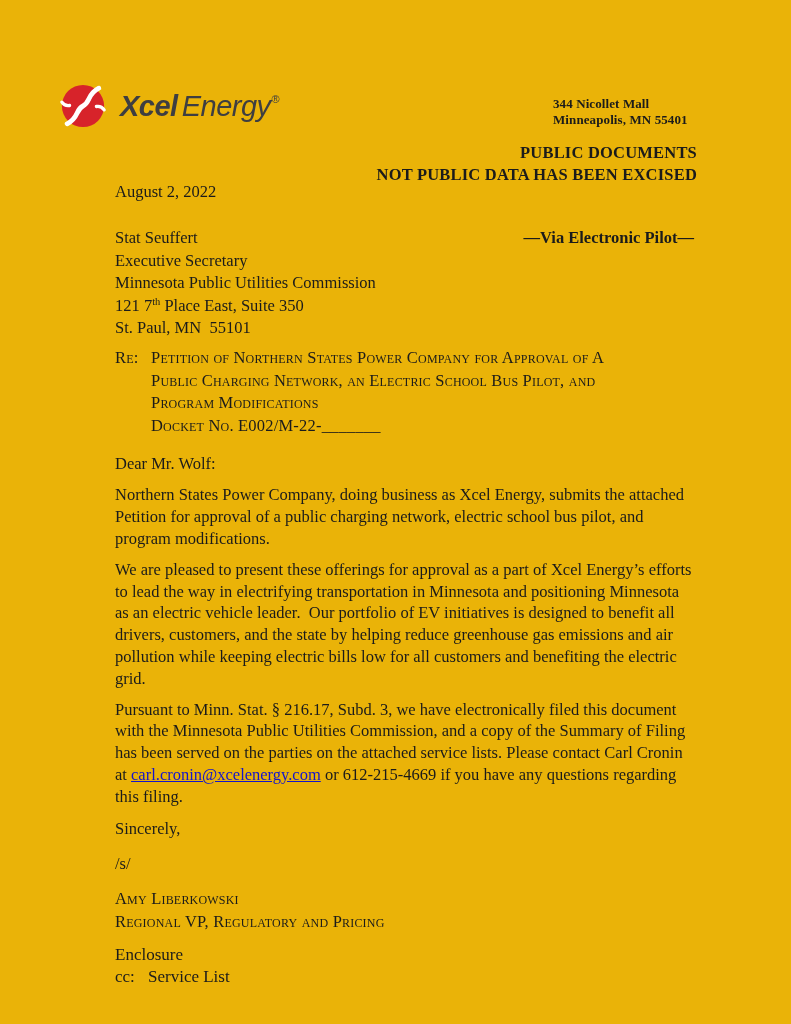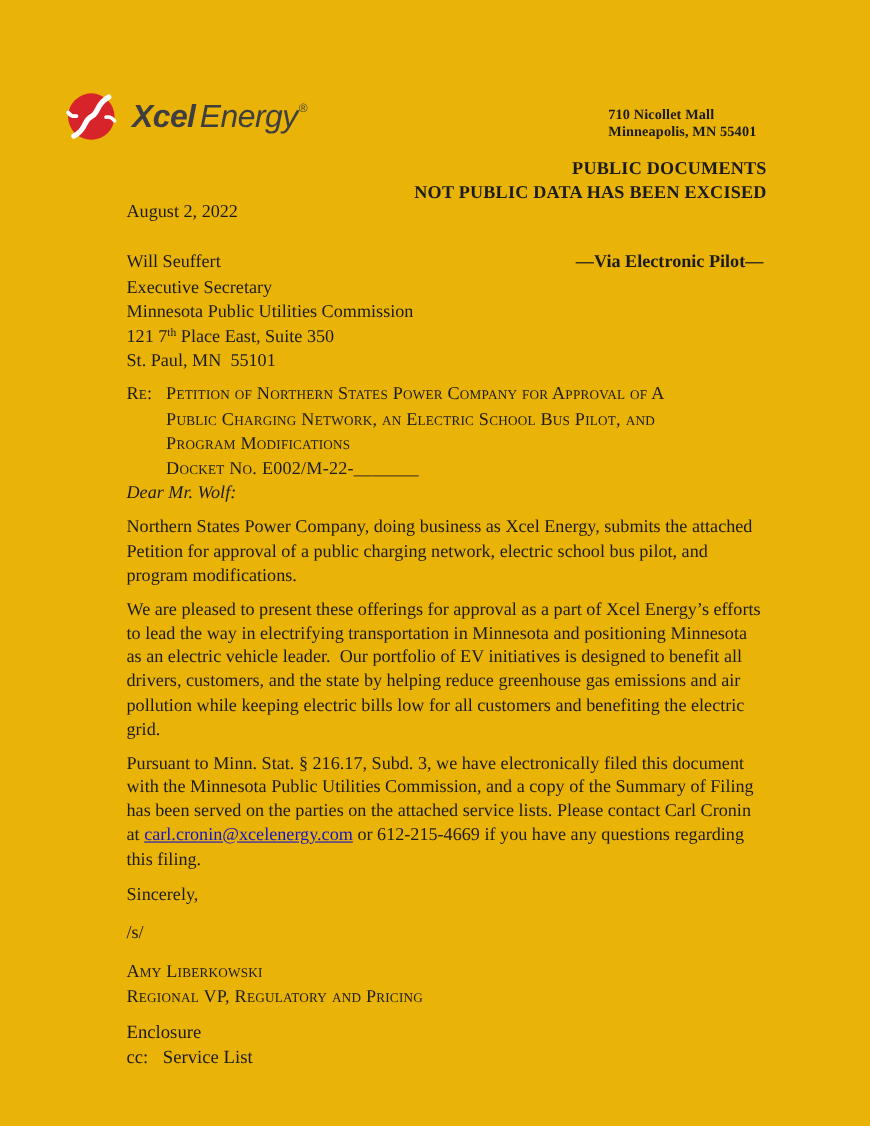--- a/index.html
+++ b/index.html
@@ -44,21 +44,21 @@
   .content {
     position:absolute; left:115px; top:181px; width:579px;
     font-size:16.5px; line-height:22.4px;
   }
   .recipient-wrap { margin-top:24px; position:relative; }
   .via { position:absolute; right:0; top:0; font-weight:bold; white-space:nowrap; }
   .re-row { margin-top:8px; display:flex; line-height:22.4px; }
   .re-label { width:36px; flex:none; }
   .re-body { flex:1; }
   .sc { font-variant:small-caps; letter-spacing:0.2px; }
-  .salutation { margin-top:0;font-style:italic; }
+  .salutation { margin-top:16px; }
   .para { margin-top:9px; line-height:21.8px; }
   a.email {
     color:#1414cc; text-decoration:underline; cursor:pointer;
   }
   .sincerely { margin-top:10px; }
   .sig-s { margin-top:13px; }
   .sig-name-block { margin-top:13px; line-height:22.4px; }
   .footer-block { margin-top:11px; font-size:17px; line-height:21.5px; }
   .cc-label { display:inline-block; width:33px; }
   sup.ord { font-size:10.5px; vertical-align:6px; line-height:0; }
@@ -72,36 +72,36 @@
     <svg class="logo-swirl" viewBox="0 0 100 100" xmlns="http://www.w3.org/2000/svg">
       <circle cx="50" cy="50" r="44" fill="#d7232a"></circle>
       <path d="M83,13 C58,26 66,42 50,50 C34,58 42,74 17,87" fill="none" stroke="#ffffff" stroke-width="10" stroke-linecap="round"></path>
       <path d="M6,42 C10,48 16,50 22,49" fill="none" stroke="#ffffff" stroke-width="7" stroke-linecap="round"></path>
       <path d="M94,58 C90,52 84,50 78,51" fill="none" stroke="#ffffff" stroke-width="7" stroke-linecap="round"></path>
     </svg>
     <div class="logo-text"><span class="b">Xcel</span><span>Energy</span><span class="reg">®</span></div>
   </div>
 
   <div class="hq">
-    <div>710 Nicollet Mall</div>
+    <div>344 Nicollet Mall</div>
     <div>Minneapolis, MN 55401</div>
   </div>
 
   <div class="banner">
     <div>PUBLIC DOCUMENTS</div>
     <div>NOT PUBLIC DATA HAS BEEN EXCISED</div>
   </div>
 
   <div class="content">
 
     <div class="date">August 2, 2022</div>
 
     <div class="recipient-wrap">
       <div class="via">—Via Electronic Pilot—</div>
-      <div>Will Seuffert</div>
+      <div>Stat Seuffert</div>
       <div>Executive Secretary</div>
       <div>Minnesota Public Utilities Commission</div>
       <div><span>121 7</span><sup class="ord">th</sup><span> Place East, Suite 350</span></div>
       <div>St. Paul, MN&nbsp; 55101</div>
     </div>
 
     <div class="re-row">
       <div class="re-label sc">Re:</div>
       <div class="re-body sc">
         <div>Petition of Northern States Power Company for Approval of A</div>

